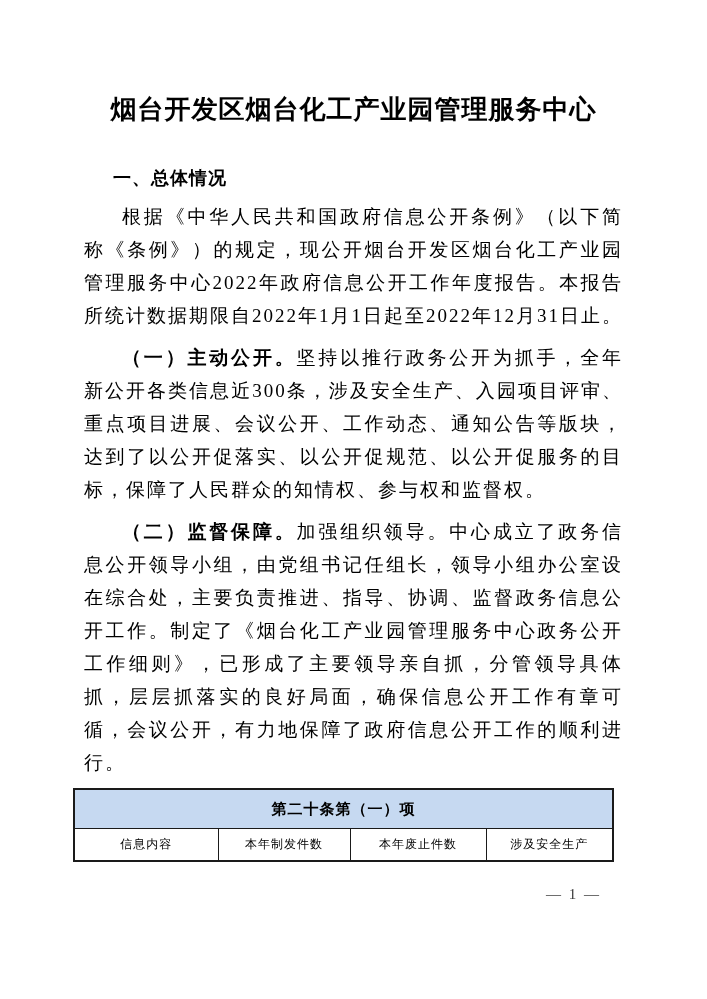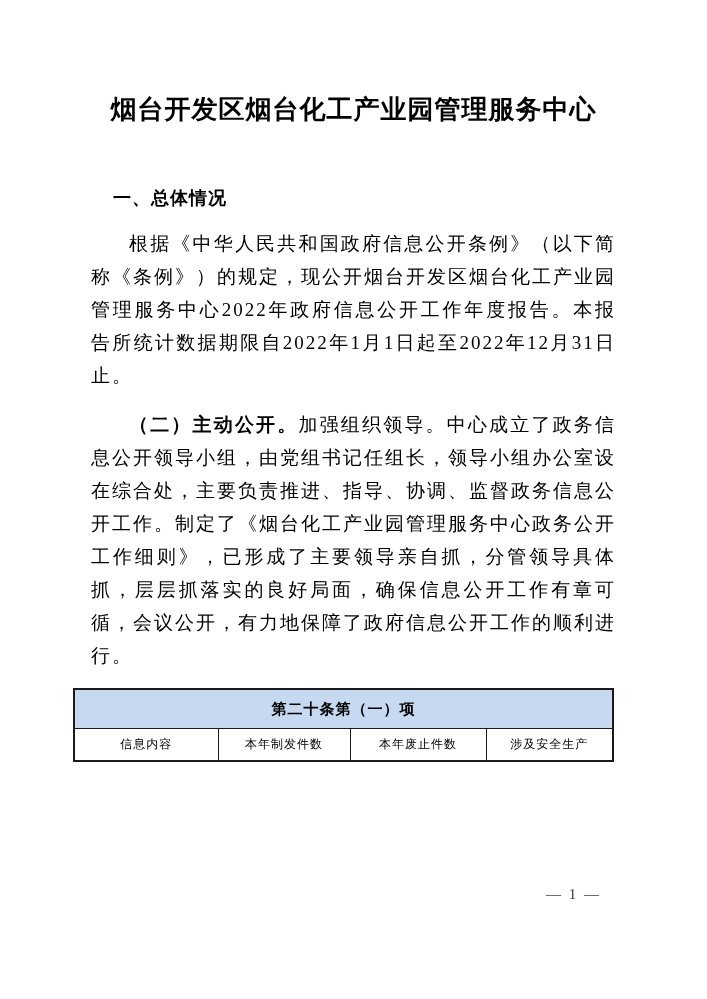--- a/index.html
+++ b/index.html
@@ -24,24 +24,24 @@
     letter-spacing: 1px;
   }
   .sec-heading {
     margin: 0;
     padding-left: 38px;
     font-family: "Liberation Sans", "DejaVu Sans", sans-serif;
     font-weight: 700;
     font-size: 18px;
     letter-spacing: 1px;
   }
-  .h-first  { margin-top: 56px; line-height: 26px; }
+  .h-first  { margin-top: 36px; line-height: 26px; }
   .h-second { margin-top: 5px;  line-height: 28px; }
   .body-par {
-    margin: 16px;
+    margin: 9px;
     font-size: 19px;
     line-height: 33px;
     text-align: justify;
     text-indent: 38px;
     letter-spacing: 2px;
     word-break: break-all;
   }
   .body-par .lead { font-weight: 700; }
   .disclosure-table {
     border-collapse: collapse;
@@ -87,22 +87,23 @@
   <div class="inner">
 
     <div class="doc-title">
       <div>烟台开发区烟台化工产业园管理服务中心</div>
     </div>
 
     <h2 class="sec-heading h-first">一、总体情况</h2>
 
     <p class="body-par"><span>根据《中华人民共和国政府信息公开条例》（以下简称《条例》）的规定，现公开烟台开发区烟台化工产业园管理服务中心2022年政府信息公开工作年度报告。本报告所统计数据期限自2022年1月1日起至2022年12月31日止。</span></p>
 
+    <p class="body-par"><span class="lead">（一）主动公开。</span><span>坚持以推行政务公开为抓手，全年新公开各类信息近300条，涉及安全生产、入园项目评审、重点项目进展、会议公开、工作动态、通知公告等版块，达到了以公开促落实、以公开促规范、以公开促服务的目标，保障了人民群众的知情权、参与权和监督权。</span></p>
 
-    <p class="body-par"><span class="lead">（二）主动公开。</span><span>加强组织领导。中心成立了政务信息公开领导小组，由党组书记任组长，领导小组办公室设在综合处，主要负责推进、指导、协调、监督政务信息公开工作。制定了《烟台化工产业园管理服务中心政务公开工作细则》，已形成了主要领导亲自抓，分管领导具体抓，层层抓落实的良好局面，确保信息公开工作有章可循，会议公开，有力地保障了政府信息公开工作的顺利进行。</span></p>
+    <p class="body-par"><span class="lead">（二）监督保障。</span><span>加强组织领导。中心成立了政务信息公开领导小组，由党组书记任组长，领导小组办公室设在综合处，主要负责推进、指导、协调、监督政务信息公开工作。制定了《烟台化工产业园管理服务中心政务公开工作细则》，已形成了主要领导亲自抓，分管领导具体抓，层层抓落实的良好局面，确保信息公开工作有章可循，会议公开，有力地保障了政府信息公开工作的顺利进行。</span></p>
 
 
     <table class="disclosure-table">
       <colgroup>
         <col style="width:144px">
         <col style="width:132px">
         <col style="width:136px">
         <col style="width:127px">
       </colgroup>
       <tbody>

